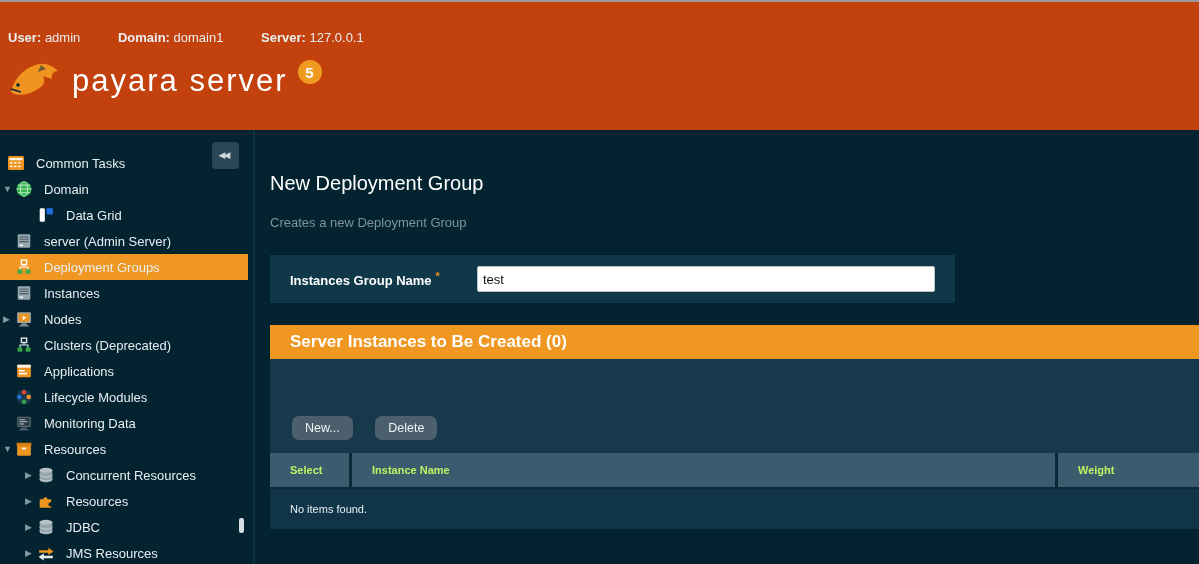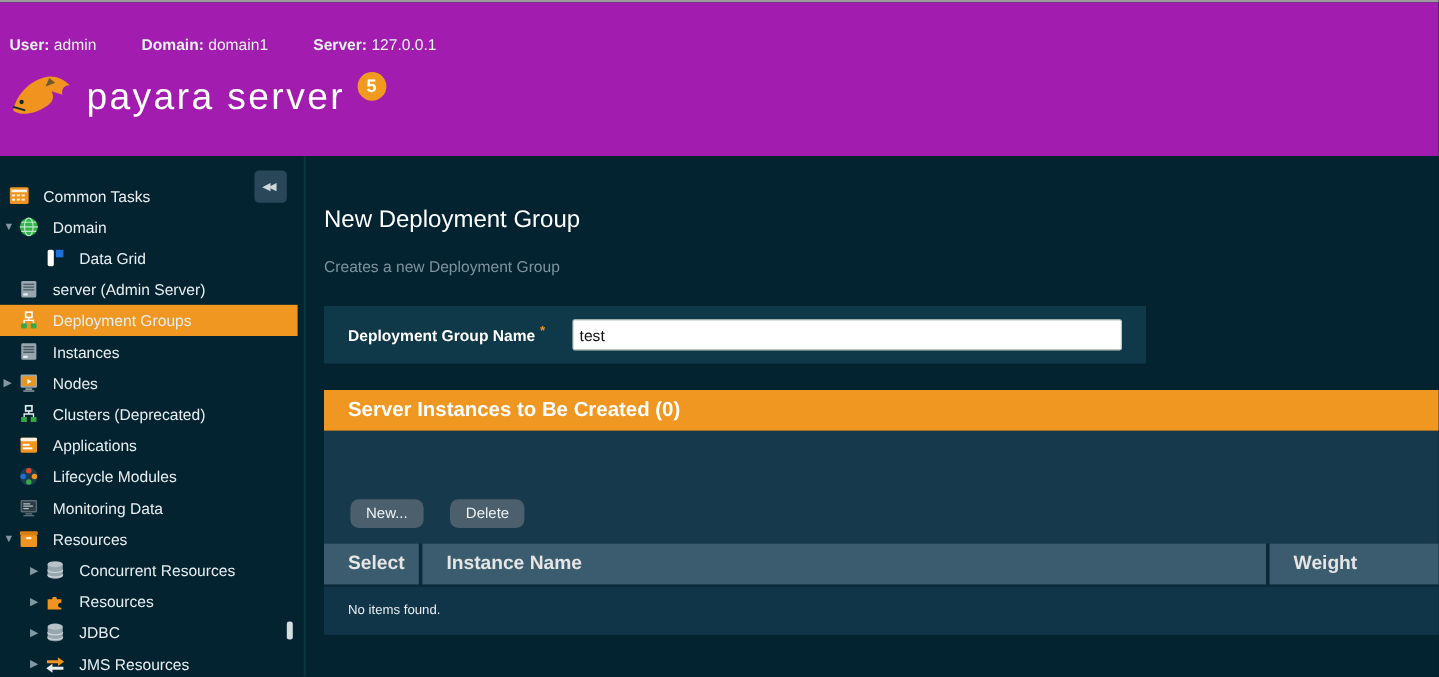--- a/index.html
+++ b/index.html
@@ -3,21 +3,21 @@
 <meta charset="utf-8">
 <style>
   * { margin:0; padding:0; box-sizing:border-box; }
   html,body { width:1199px; height:564px; overflow:hidden; background:#032330;
               font-family:"Liberation Sans", sans-serif; }
 
   
   .top-edge { height:2px; background:#9a9a9a; }
 
   
-  header { height:128px; background:#a21caf; position:relative; }
+  header { height:128px; background:#c2410c; position:relative; }
   .user-bar { position:absolute; top:28px; left:8px; font-size:13px; color:#e9eff2; }
   .user-bar .group { margin-right:34px; }
   .user-bar b { font-weight:bold; }
   .brand-row { position:absolute; top:56px; left:8px; display:flex; align-items:center; }
   .fish { width:52px; height:46px; }
   .brand-text { color:#fff; font-size:31px; letter-spacing:2px; margin-left:12px; font-weight:normal;text-align:center; }
   .version-badge { width:24px; height:24px; border-radius:50%; background:#f09b1f; color:#fff;
                    font-size:15px; font-weight:bold; display:flex; align-items:center; justify-content:center;
                    margin-left:10px; align-self:flex-start; margin-top:2px; }
 
@@ -56,22 +56,22 @@
 
   .section-header { margin-top:22px; height:34px; line-height:34px; background:#ef9721;
                     padding-left:20px; font-size:17px; font-weight:bold; color:#fff; }
   .section-body { background:#16394b; padding:14px 0 0 0; }
   .btn-row { padding-left:22px; margin-bottom:13px; }
   .btn { background:#4b5f6c; color:#eef3f5; border:none; border-radius:7px; font-size:12.5px;
          padding:5px 13px; margin-right:18px; cursor:pointer; font-family:"Liberation Sans", sans-serif;margin-top:43px; }
 
   .table { background:#0a2a3a; display:flex; flex-direction:column; row-gap:2px; }
   .thead { display:flex; column-gap:3px; }
-  .th { background:#3a5c6e; height:34px; line-height:34px; font-size:16px; font-weight:bold;
-        padding-left:20px; color:#e5e5e5; }
+  .th { background:#3a5c6e; height:34px; line-height:34px; font-size:11px; font-weight:bold;
+        padding-left:20px; color:#bef264; }
   .th.select { width:79px; }
   .th.name { width:703px; }
   .th.weight { flex:1; }
   .empty-row { background:#103448; height:40px; line-height:40px; font-size:11px; padding-left:20px; color:#e8eef1; }
 </style>
 </head>
 <body>
 
 <div class="top-edge"></div>
 
@@ -305,21 +305,21 @@
     </nav>
     <div class="scroll-thumb"></div>
   </aside>
 
   <main>
     <h1>New Deployment Group</h1>
     <p class="subtitle">Creates a new Deployment Group</p>
 
     <div class="form-row">
       <div class="form-label">
-        <span>Deployment Group Name</span><span class="req">*</span>
+        <span>Instances Group Name</span><span class="req">*</span>
       </div>
       <input type="text" value="test" style="">
     </div>
 
     <div class="section-header">Server Instances to Be Created (0)</div>
 
     <div class="section-body">
       <div class="btn-row">
         <button class="btn">New...</button>
         <button class="btn">Delete</button>

